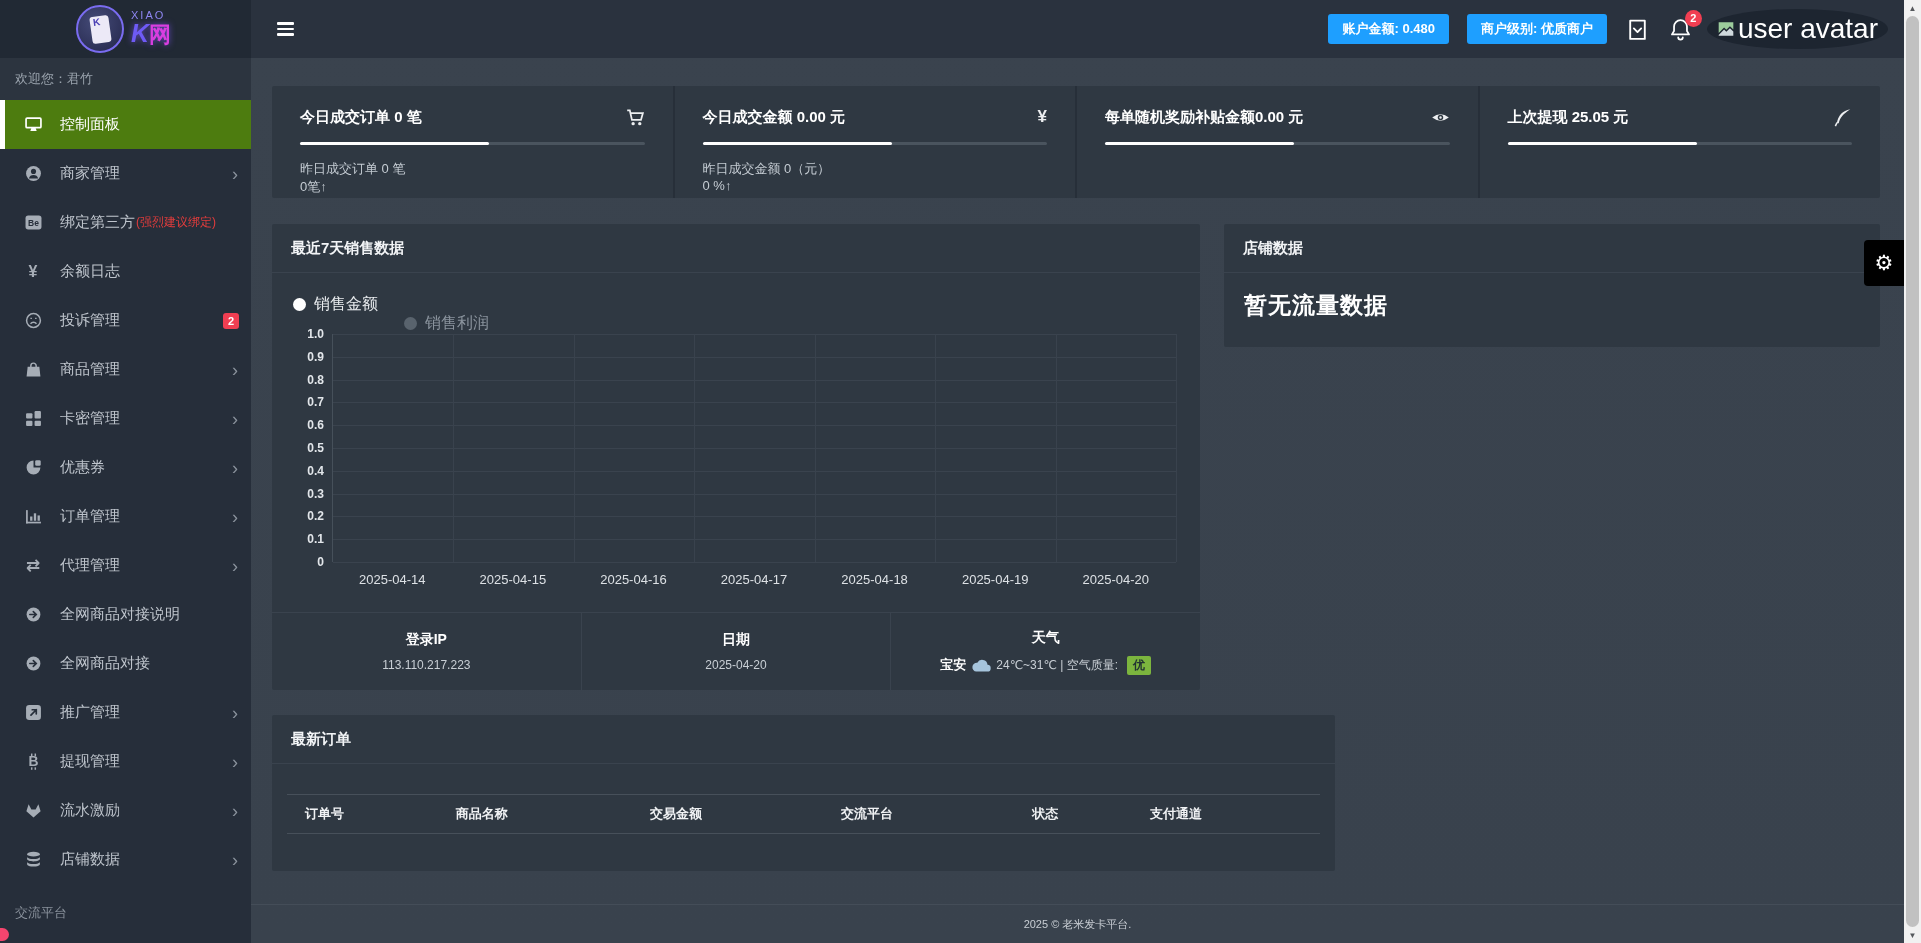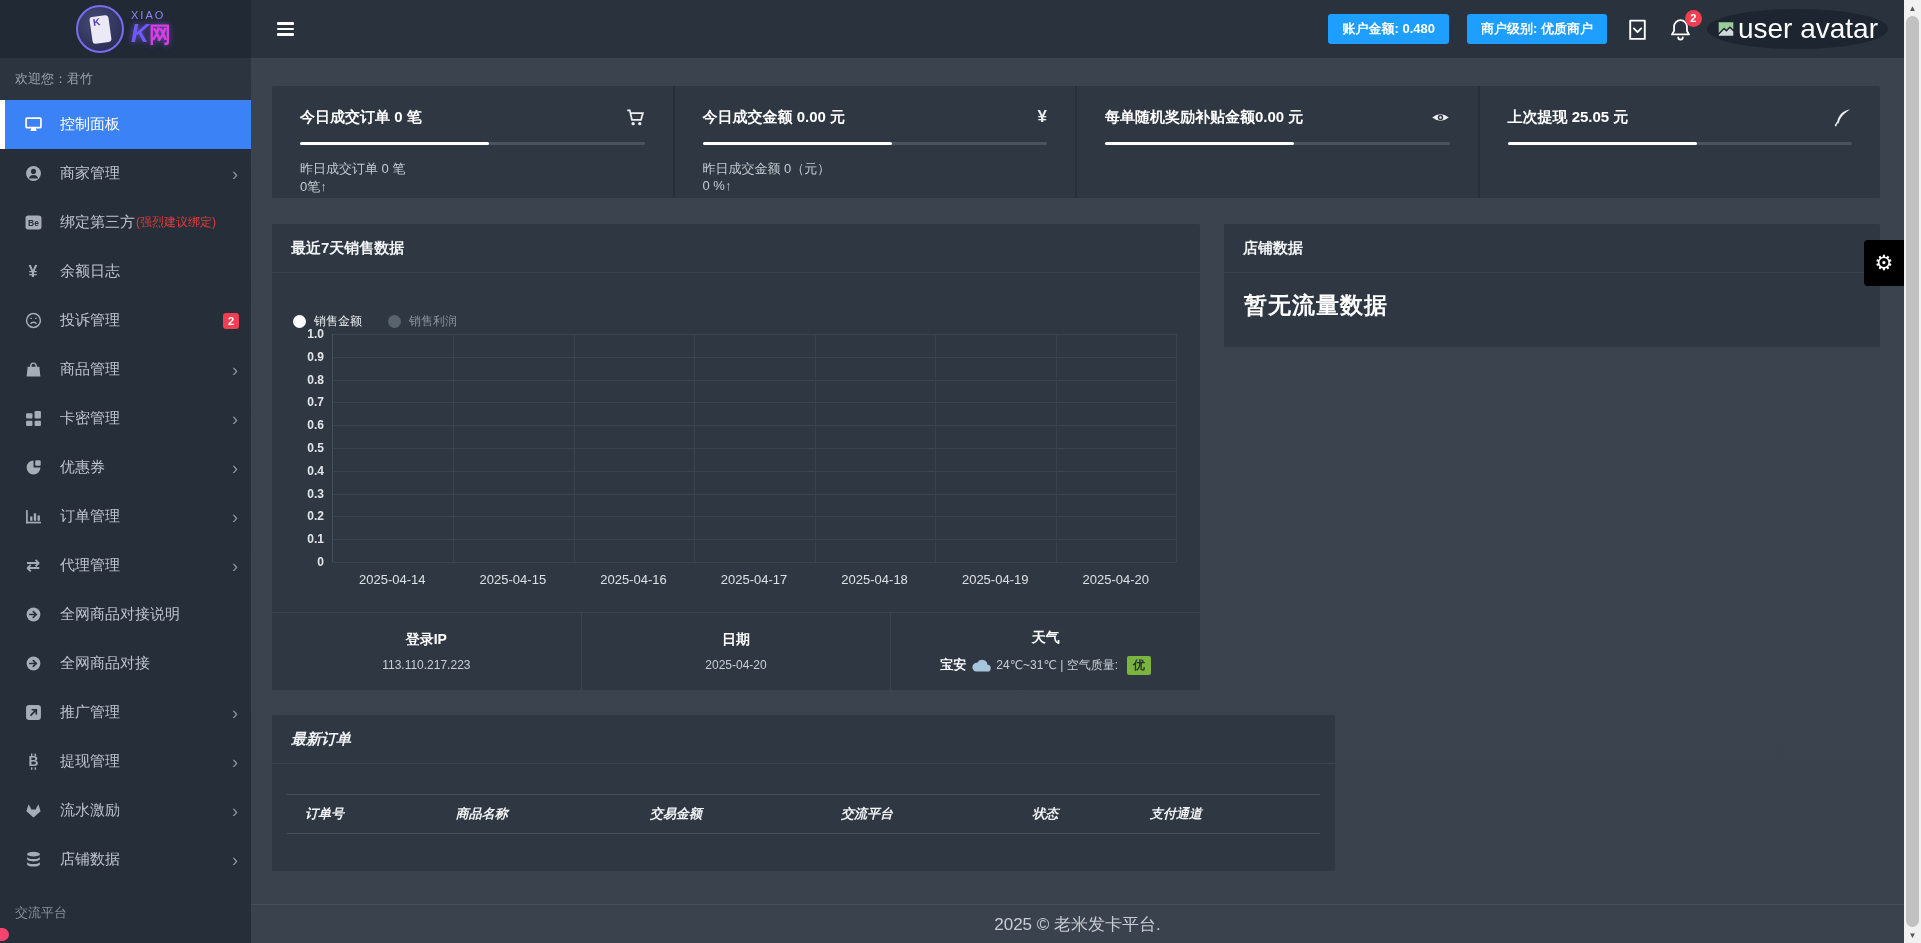--- a/index.html
+++ b/index.html
@@ -14,21 +14,21 @@
   .logo-circle{width:48px;height:48px;border-radius:50%;background:radial-gradient(circle at 40% 35%,#454b78,#23264a);
     border:2px solid #7a6cf0;box-sizing:border-box;display:flex;align-items:center;justify-content:center;flex:0 0 auto;}
   .mini-card{width:19px;height:27px;background:#ece9f7;border-radius:3px;transform:rotate(-8deg);
     color:#4a3fb5;font-size:10px;font-weight:bold;padding:1px 0 0 3px;box-sizing:border-box;line-height:10px;}
   .logo-xiao{color:#8f86f2;font-size:11px;letter-spacing:2px;line-height:11px;}
   .logo-kwang{line-height:24px;text-shadow:0 0 6px rgba(130,90,255,.7);}
   .lk{color:#6e5bf5;font-size:25px;font-weight:900;font-style:italic;}
   .lw{color:#d93ee0;font-size:22px;font-weight:900;}
   .welcome{height:42px;line-height:42px;padding-left:15px;color:#9aa3ad;font-size:13px;background:#2c343f;}
   .menu-item{height:49px;display:flex;align-items:center;padding-left:22px;color:#bec4cc;font-size:15px;position:relative;cursor:pointer;}
-  .menu-item.active{background:#3b82f6;color:#fff;}
+  .menu-item.active{background:#4d7c0f;color:#fff;}
   .menu-item.active::before{content:"";position:absolute;left:0;top:0;bottom:0;width:5px;background:#fff;}
   .mi-icon{width:22px;height:20px;margin-right:16px;color:#a6adb6;display:flex;align-items:center;justify-content:center;font-size:16px;flex:0 0 auto;}
   .menu-item.active .mi-icon{color:#fff;}
   .mi-icon svg{width:17px;height:17px;}
   .mi-suffix{color:#e23c3c;font-size:12px;margin-left:1px;white-space:nowrap;}
   .mi-arrow{position:absolute;right:13px;color:#8a929c;font-size:18px;line-height:18px;}
   .mi-badge{position:absolute;right:12px;background:#f13e52;color:#fff;font-size:11px;font-weight:bold;padding:2px 5px;border-radius:3px;}
   .section-label{padding:20px 0 9px 15px;color:#8a929c;font-size:13px;}
   .red-sliver{position:absolute;left:0;bottom:2px;width:9px;height:13px;background:#f5456e;border-radius:0 7px 7px 0;}
   
@@ -55,23 +55,23 @@
   .card-icon{color:#eceef0;display:flex;align-items:center;font-size:17px;font-weight:bold;}
   .card-icon svg{width:19px;height:19px;}
   .progress{margin-top:9px;height:3px;background:#4a545e;border-radius:2px;}
   .progress-fill{height:3px;background:#fff;border-radius:2px;}
   .card-bottom{display:flex;margin-top:15px;font-size:13px;color:#c5ccd3;flex-direction:column;}
   .panel{position:absolute;background:#2f3842;border-radius:2px;}
   .panel-header{height:48px;line-height:48px;padding:0 19px;font-size:15px;font-weight:bold;color:#f2f4f6;
     border-bottom:1px solid #3a434e;}
   #chart-panel{left:21px;top:166px;width:928px;height:466px;}
   #shop-panel{left:973px;top:166px;width:656px;height:123px;}
-  #orders-panel{left:21px;top:657px;width:1063px;height:156px;font-style:italic;}
-  
-  .legend{position:absolute;left:21px;top:70px;display:flex;gap:26px;align-items:flex-end;font-size:12px;}
+  #orders-panel{left:21px;top:657px;width:1063px;height:156px;}
+  
+  .legend{position:absolute;left:21px;top:70px;display:flex;gap:26px;align-items:flex-start;font-size:16px;}
   .legend-item{display:flex;align-items:center;gap:8px;cursor:pointer;}
   .legend-dot{width:13px;height:13px;border-radius:50%;}
   .legend-item.on .legend-dot{background:#fff;}
   .legend-item.on{color:#e8ebee;}
   .legend-item.off .legend-dot{background:#59636d;}
   .legend-item.off{color:#8a939d;margin-top:19px;}
   .plot{position:absolute;left:60px;right:24px;top:110px;height:228px;border-left:1px solid #46505a;}
   .hline{position:absolute;left:0;right:0;height:1px;background:#3a434e;}
   .vline{position:absolute;top:0;bottom:0;width:1px;background:#39424d;}
   .ytick{position:absolute;right:calc(100% + 9px);transform:translateY(-50%);font-size:12px;color:#e2e6ea;font-weight:bold;white-space:nowrap;}
@@ -86,21 +86,21 @@
   .cloud-icon svg{width:20px;height:14px;display:block;}
   .aqi{background:#7cb53e;color:#233;font-size:12px;font-weight:bold;padding:1px 6px;border-radius:2px;margin-left:4px;}
   
   .shop-empty{padding:17px 20px;font-size:23px;font-weight:bold;color:#fff;letter-spacing:1px;}
   
   .table-head{margin:30px 15px 0;display:flex;border-top:1px solid #47505a;border-bottom:1px solid #47505a;
     height:38px;align-items:center;font-size:13px;font-weight:bold;color:#f0f2f4;}
   .table-head span{box-sizing:border-box;padding-left:18px;}
   
   .footer{position:absolute;left:0;right:0;bottom:0;height:38px;border-top:1px solid #444d58;display:flex;
-    align-items:center;justify-content:center;font-size:17px;color:#c9ced4;}
+    align-items:center;justify-content:center;font-size:11px;color:#c9ced4;}
   
   .gear-btn{position:absolute;right:17px;top:240px;width:40px;height:46px;background:#000;color:#fff;display:flex;
     align-items:center;justify-content:center;font-size:21px;border-radius:4px 0 0 4px;z-index:10;cursor:pointer;}
   
   .scrollbar{position:absolute;right:0;top:0;width:17px;height:943px;background:#f1f1f1;z-index:20;}
   .sb-arrow{position:absolute;left:0;right:0;height:16px;display:flex;align-items:center;justify-content:center;color:#55585c;font-size:8px;cursor:pointer;}
   .sb-arrow.up{top:0;}
   .sb-arrow.down{bottom:0;}
   .sb-thumb{position:absolute;left:2px;right:2px;top:16px;bottom:16px;background:#c1c1c1;border-radius:7px;cursor:pointer;}
 </style>

